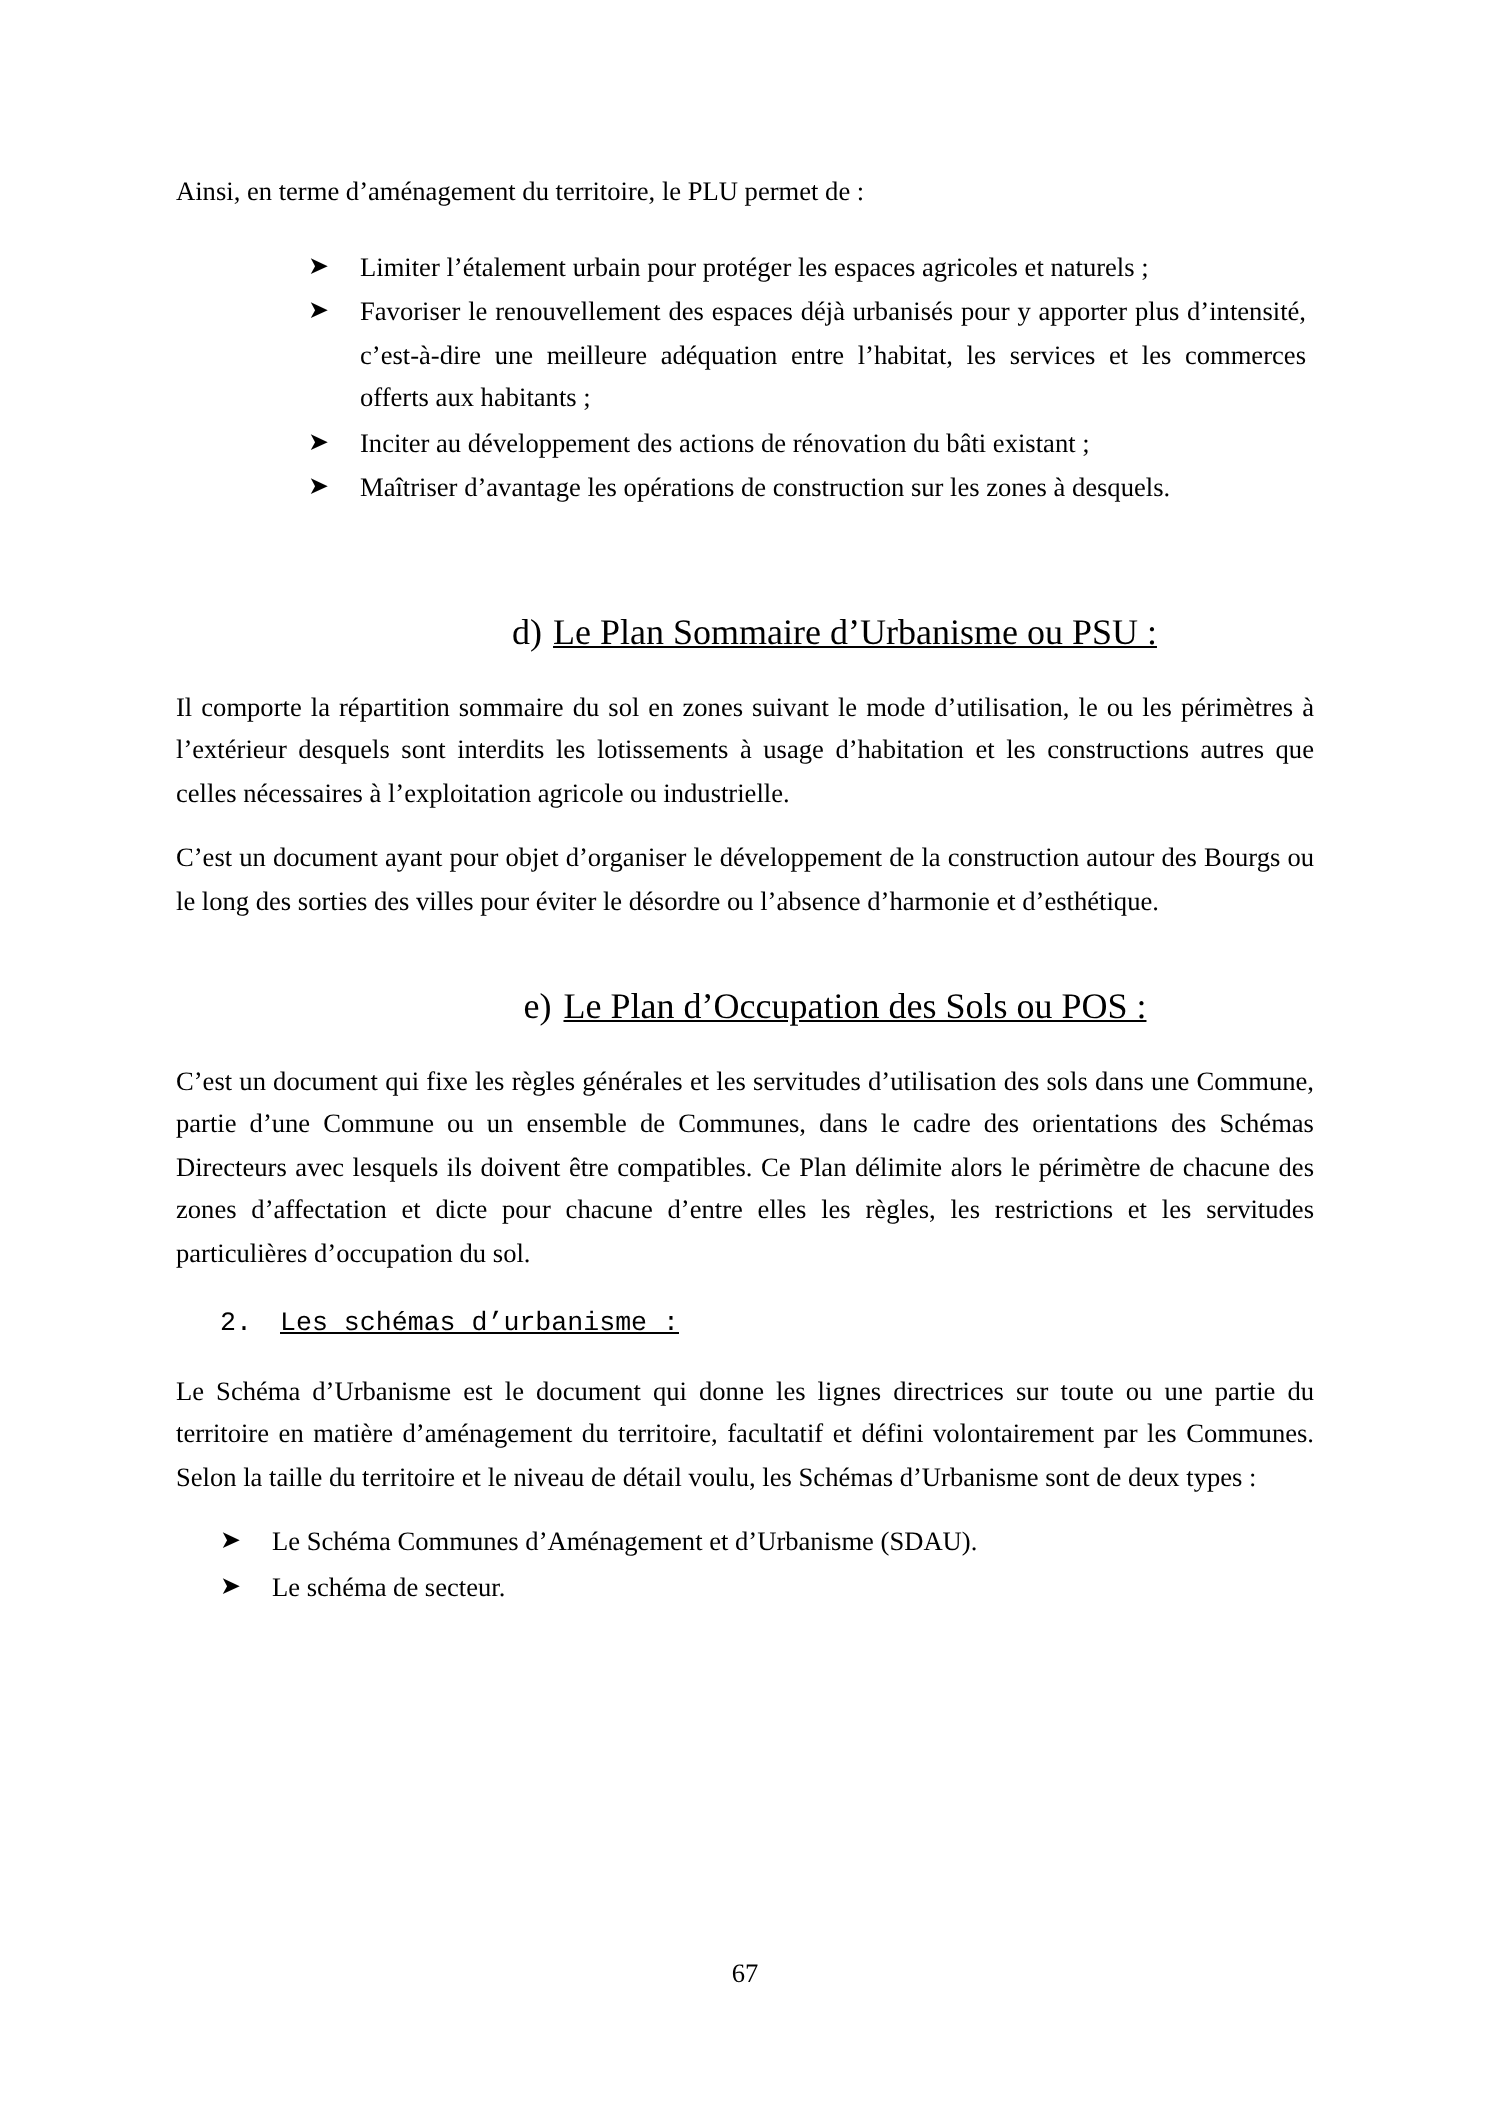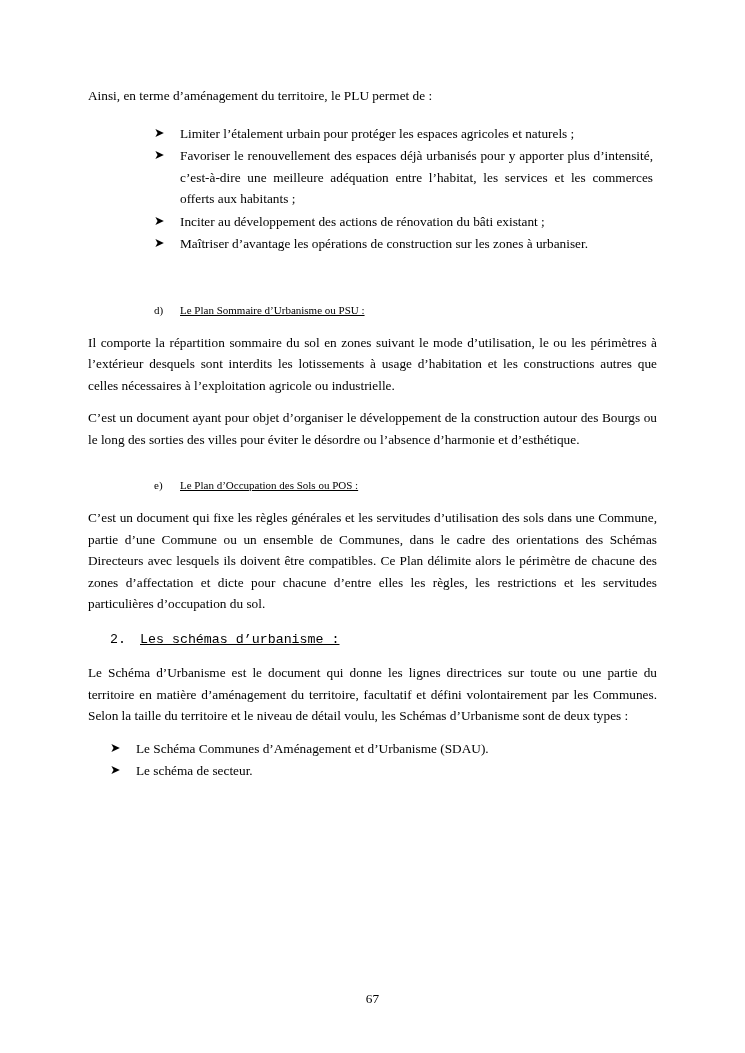--- a/index.html
+++ b/index.html
@@ -57,24 +57,25 @@
     font-family: "DejaVu Sans", sans-serif;
   }
   .spacer-lg {
     height: 46px;
   }
   .spacer-md {
     height: 16px;
   }
   .sub-heading {
     position: relative;
-    margin-left: 66px;
-    font-size: 11px;
+    margin-left: 84px;
+    font-size: 18px;
     line-height: 1.62;
     margin-bottom: 12px;
+    text-align: center;
   }
   .sub-heading .enum {
     display: inline-block;
     width: 26px;
   }
   .sub-heading .ul {
     text-decoration: underline;
   }
   .num-heading {
     position: relative;
@@ -89,21 +90,21 @@
     display: inline-block;
     width: 30px;
   }
   .num-heading .ul {
     text-decoration: underline;
   }
   .page-number {
     position: absolute;
     left: 0;
     right: 0;
-    bottom: 46px;
+    bottom: 58px;
     text-align: center;
     font-size: 13.3px;
   }
 </style>
 </head>
 <body>
 
 <div class="page">
 
   <p class="para intro">Ainsi, en terme d’aménagement du territoire, le PLU permet de :</p>
@@ -116,21 +117,21 @@
     <li class="bullet-item">
       <span class="marker">➤</span>
       <span>Favoriser le renouvellement des espaces déjà urbanisés pour y apporter plus d’intensité, c’est-à-dire une meilleure adéquation entre l’habitat, les services et les commerces offerts aux habitants ;</span>
     </li>
     <li class="bullet-item">
       <span class="marker">➤</span>
       <span>Inciter au développement des actions de rénovation du bâti existant ;</span>
     </li>
     <li class="bullet-item">
       <span class="marker">➤</span>
-      <span>Maîtriser d’avantage les opérations de construction sur les zones à urbaniser.</span>
+      <span>Maîtriser d’avantage les opérations de construction sur les zones à desquels.</span>
     </li>
   </ul>
 
   <div class="spacer-lg"></div>
 
   <div class="sub-heading">
     <span class="enum">d)</span><span class="ul">Le Plan Sommaire d’Urbanisme ou PSU :</span>
   </div>
 
   <p class="para">Il comporte la répartition sommaire du sol en zones suivant le mode d’utilisation, le ou les périmètres à l’extérieur desquels sont interdits les lotissements à usage d’habitation et les constructions autres que celles nécessaires à l’exploitation agricole ou industrielle.</p>

